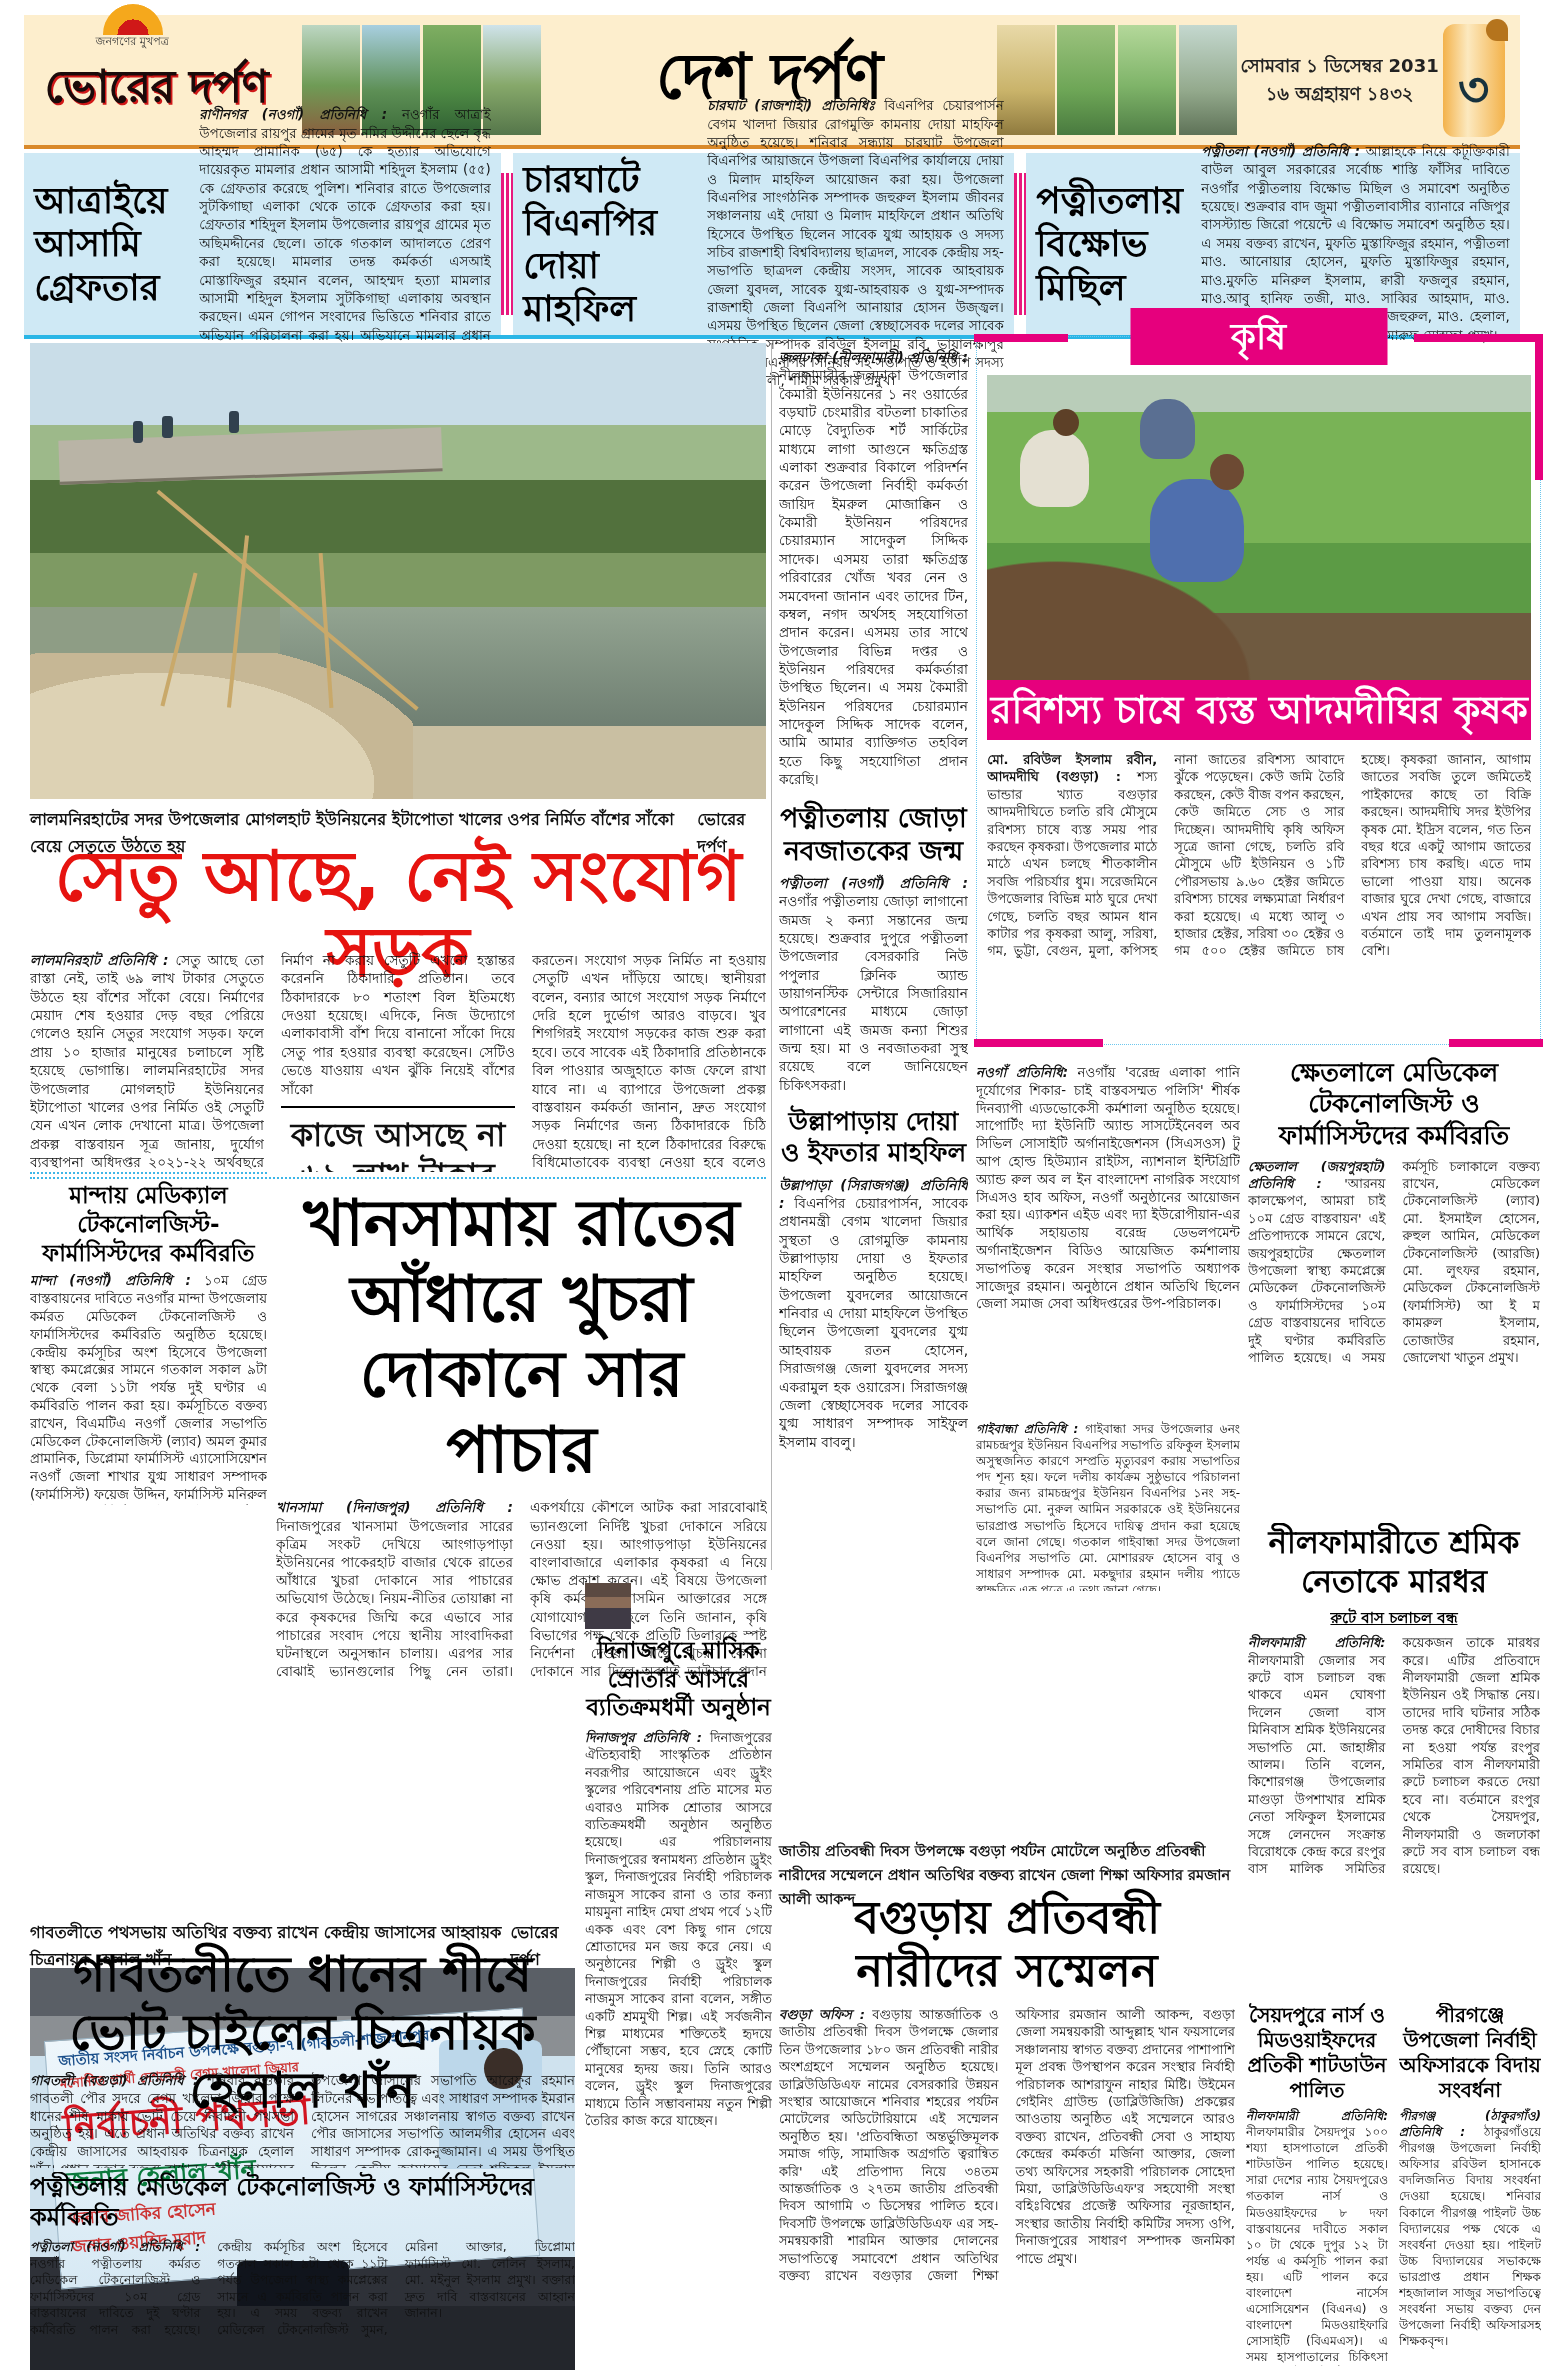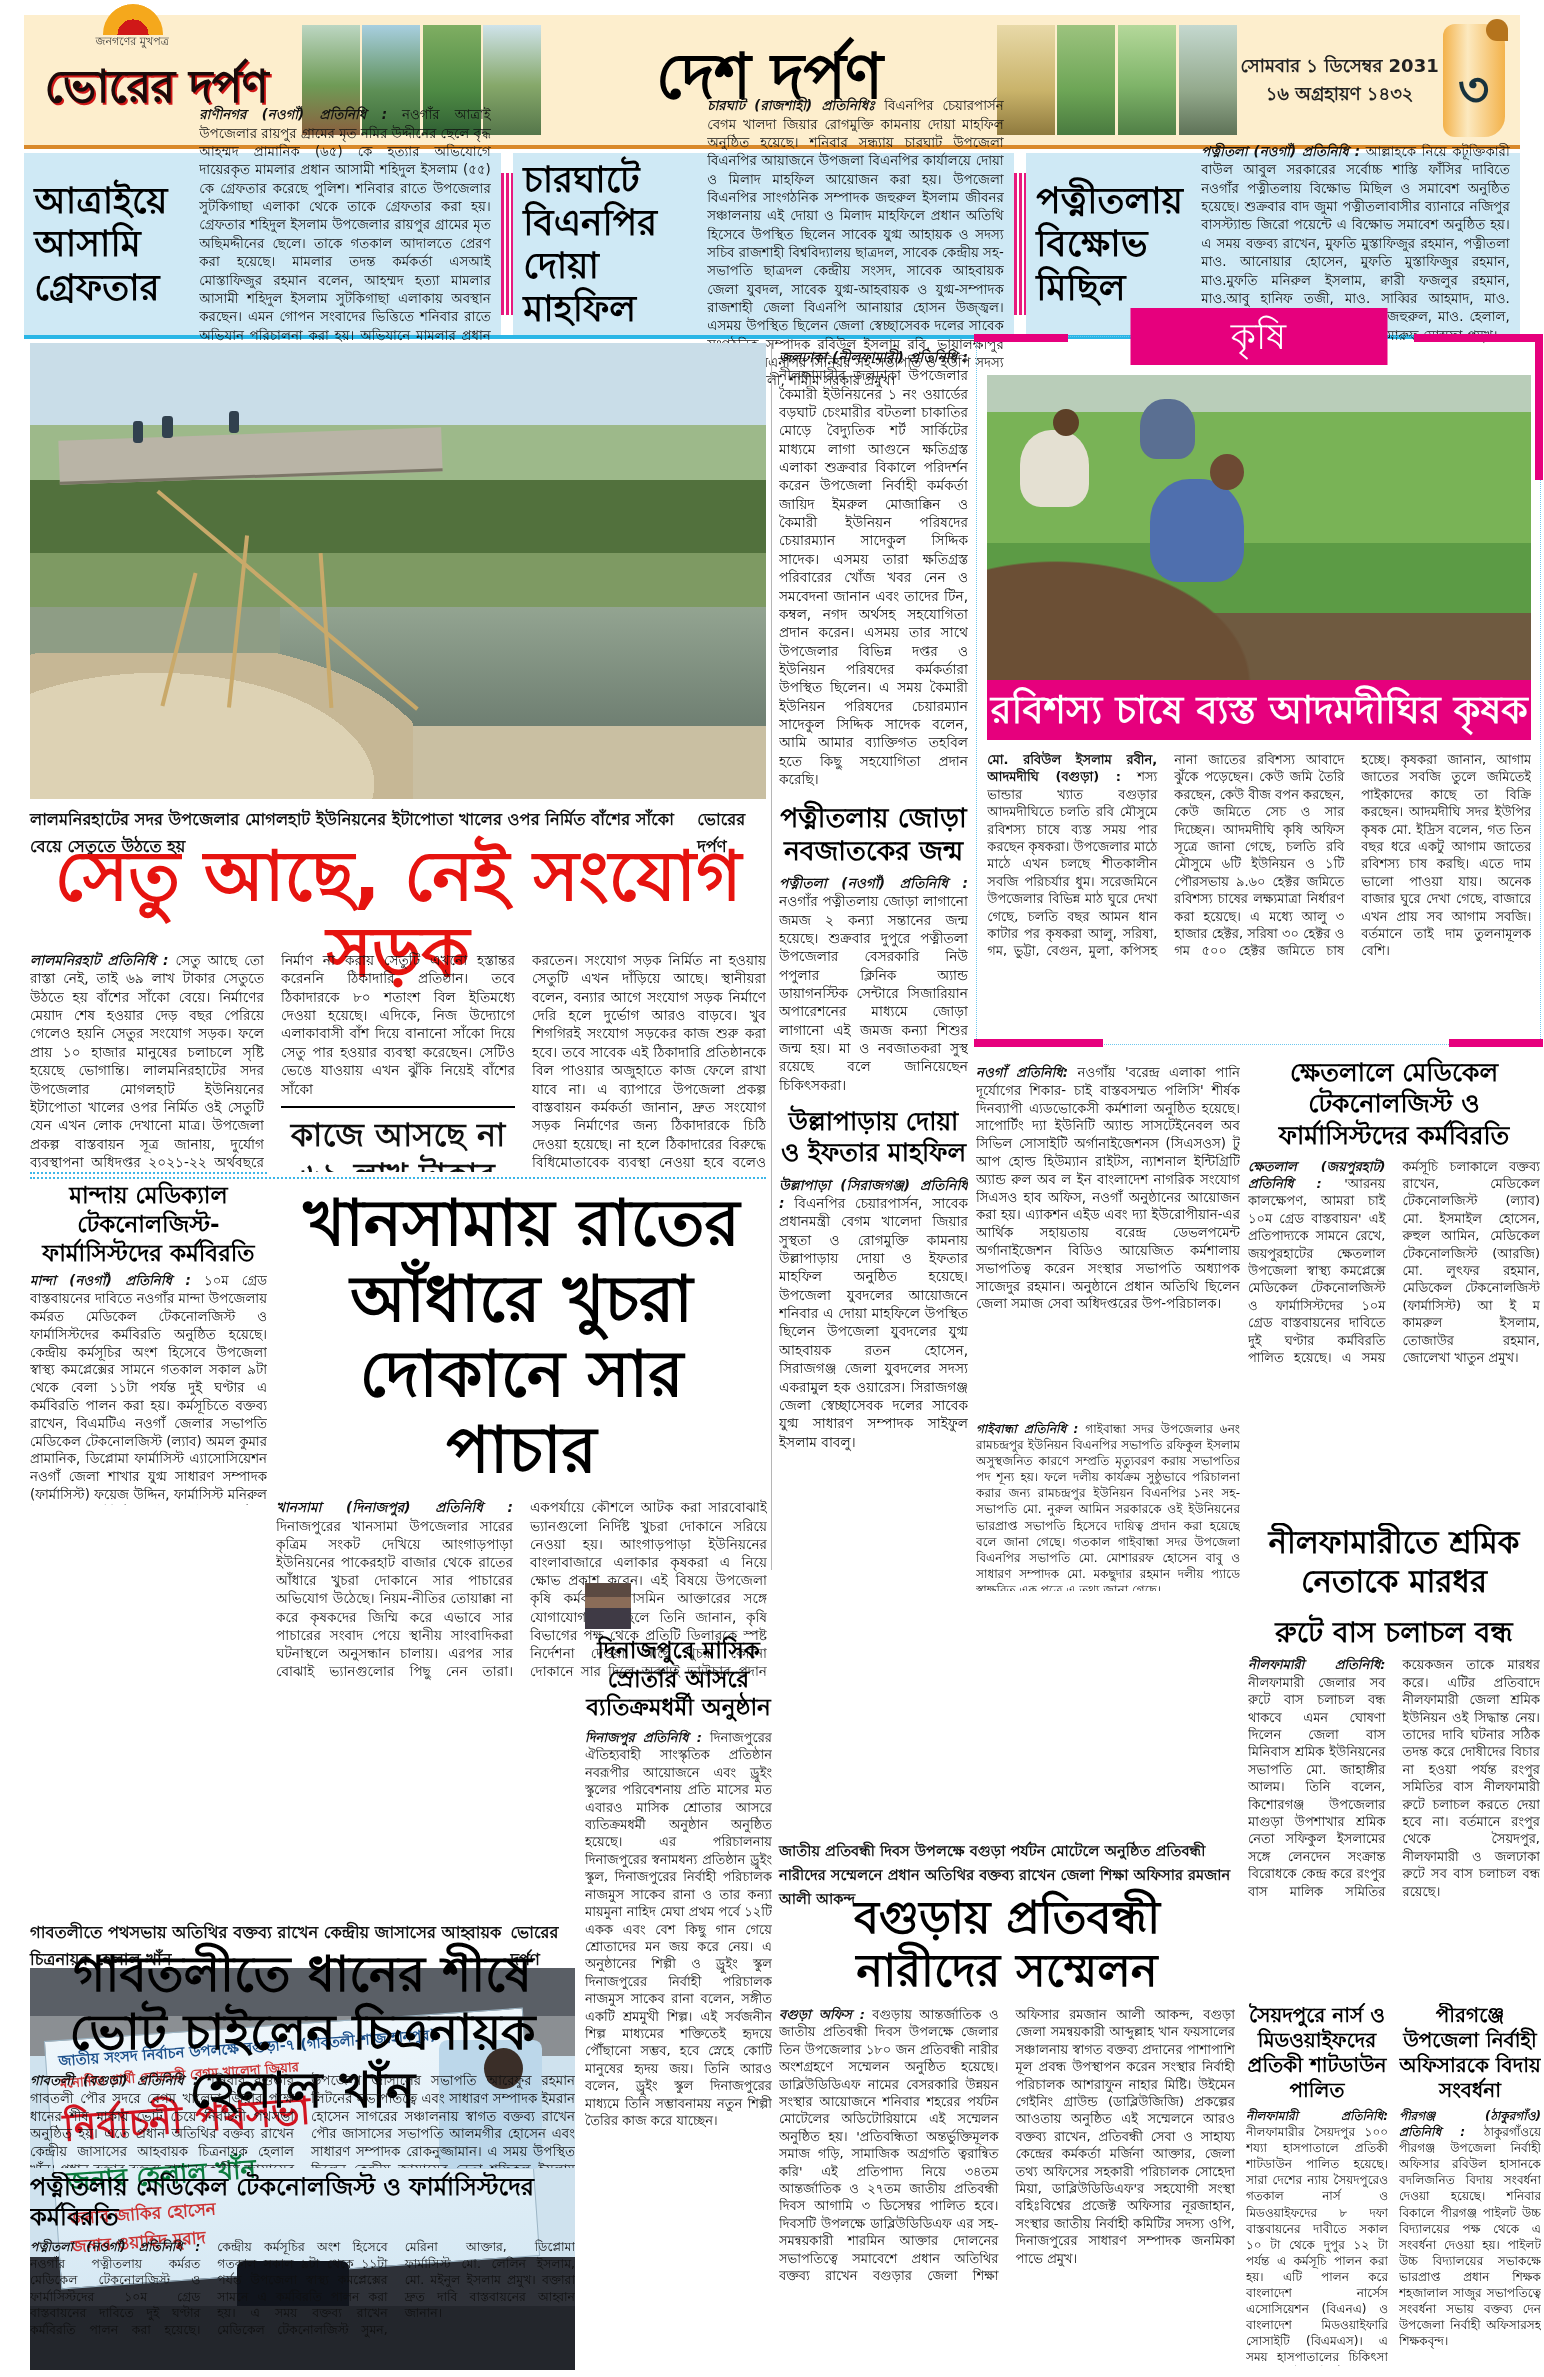--- a/index.html
+++ b/index.html
@@ -81,21 +81,21 @@
   .headline{font-weight:800;color:#000;text-align:center;line-height:1.18;}
   .red-head{color:#e6130f;font-weight:800;text-align:center;}
   .dotted-rule{border-top:2.6px dotted #3db6e8;}
   .inset-box{border-top:2.6px solid #000;border-bottom:2.6px solid #000;margin:8.6px 0;padding:6.9px 0;
              font-size:32px;font-weight:800;text-align:center;line-height:1.25;}
   .vrule{width:0.9px;background:#b5b5b5;}
   
   .krishi-box{border:1.7px dotted #6cc7ee;box-sizing:border-box;}
   .kb-corner{position:absolute;background:#e6007d;}
   .krishi-tab{position:absolute;left:50%;transform:translateX(-50%);top:-29px;width:257px;height:57px;background:#e6007d;
-              color:#fff;font-size:36px;font-weight:400;text-align:center;line-height:57px;}
+              color:#fff;font-size:36px;font-weight:700;text-align:center;line-height:57px;}
   .krishi-banner{background:#e6007d;color:#fff;font-size:38px;font-weight:800;text-align:center;line-height:1.5;}
   .byline{font-weight:700;}
   .small-head{font-weight:800;text-align:center;color:#000;line-height:1.25;}
 </style>
 </head>
 <body>
 
 <div class="page">
 
   <div class="abs masthead">
@@ -260,21 +260,21 @@
 
   <div class="abs" style="left:976px;top:1416px;width:264px;height:175px;overflow:hidden;">
     <div class="body-text" style="margin-top:5.1px;font-size:12px;">
       <span class="dateline">গাইবান্ধা প্রতিনিধি :</span>
       <span>গাইবান্ধা সদর উপজেলার ৬নং রামচন্দ্রপুর ইউনিয়ন বিএনপির সভাপতি রফিকুল ইসলাম অসুস্থজনিত কারণে সম্প্রতি মৃত্যুবরণ করায় সভাপতির পদ শূন্য হয়। ফলে দলীয় কার্যক্রম সুষ্ঠুভাবে পরিচালনা করার জন্য রামচন্দ্রপুর ইউনিয়ন বিএনপির ১নং সহ-সভাপতি মো. নুরুল আমিন সরকারকে ওই ইউনিয়নের ভারপ্রাপ্ত সভাপতি হিসেবে দায়িত্ব প্রদান করা হয়েছে বলে জানা গেছে। গতকাল গাইবান্ধা সদর উপজেলা বিএনপির সভাপতি মো. মোশাররফ হোসেন বাবু ও সাধারণ সম্পাদক মো. মকছুদার রহমান দলীয় প্যাডে স্বাক্ষরিত এক পত্রে এ তথ্য জানা গেছে।</span>
     </div>
   </div>
 
   <div class="abs" style="left:1248px;top:1523px;width:292px;height:472px;overflow:hidden;">
     <div class="small-head" style="font-size:31px;">নীলফামারীতে শ্রমিক নেতাকে মারধর</div>
-    <div class="small-head" style="font-size:28px;margin-top:14px;">রুটে বাস চলাচল বন্ধ</div>
+    <div class="small-head" style="font-size:15px;margin-top:8px;text-decoration:underline;">রুটে বাস চলাচল বন্ধ</div>
     <div class="body-text cols-2" style="margin-top:6.9px;font-size:13px;">
       <span class="dateline">নীলফামারী প্রতিনিধি:</span>
       <span>নীলফামারী জেলার সব রুটে বাস চলাচল বন্ধ থাকবে এমন ঘোষণা দিলেন জেলা বাস মিনিবাস শ্রমিক ইউনিয়নের সভাপতি মো. জাহাঙ্গীর আলম। তিনি বলেন, কিশোরগঞ্জ উপজেলার মাগুড়া উপশাখার শ্রমিক নেতা সফিকুল ইসলামের সঙ্গে লেনদেন সংক্রান্ত বিরোধকে কেন্দ্র করে রংপুর বাস মালিক সমিতির কয়েকজন তাকে মারধর করে। এটির প্রতিবাদে নীলফামারী জেলা শ্রমিক ইউনিয়ন ওই সিদ্ধান্ত নেয়। তাদের দাবি ঘটনার সঠিক তদন্ত করে দোষীদের বিচার না হওয়া পর্যন্ত রংপুর সমিতির বাস নীলফামারী রুটে চলাচল করতে দেয়া হবে না। বর্তমানে রংপুর থেকে সৈয়দপুর, নীলফামারী ও জলঢাকা রুটে সব বাস চলাচল বন্ধ রয়েছে।</span>
     </div>
   </div>
 
   <div class="abs photo rally-photo" style="left:30px;top:1512px;width:545px;height:402px;">
     <div class="rp-banner">
       <div class="rp-line1">জাতীয় সংসদ নির্বাচন উপলক্ষে বগুড়া-৭ (গাবতলী-শাজাহানপুর)</div>
       <div class="rp-line2">মনোনীত প্রার্থী দেশনেত্রী বেগম খালেদা জিয়ার</div>

